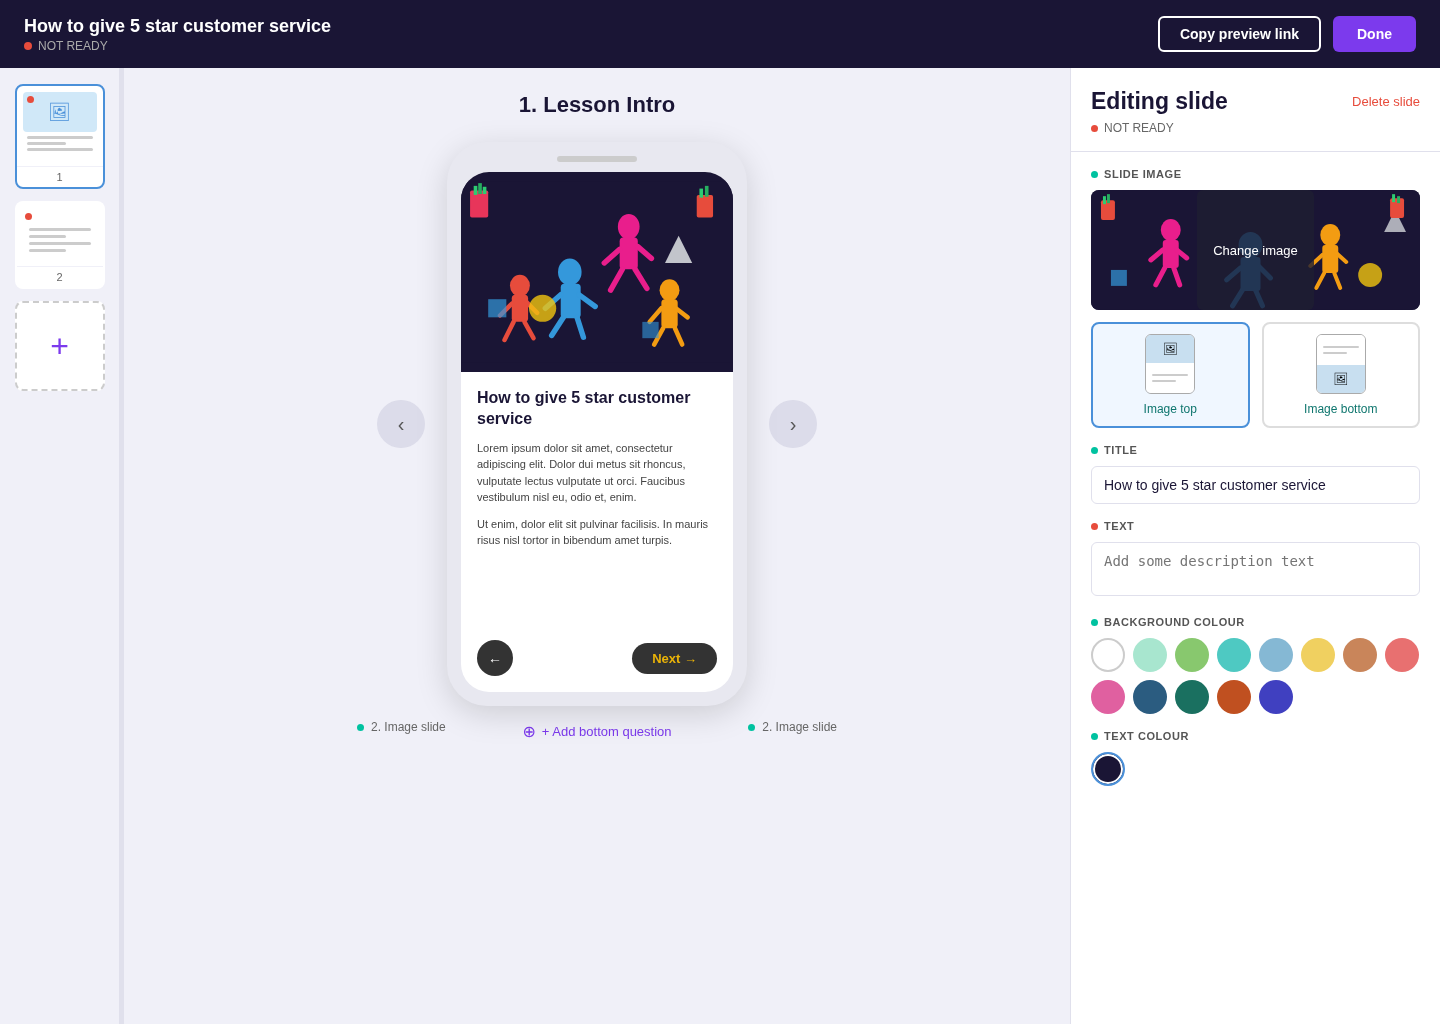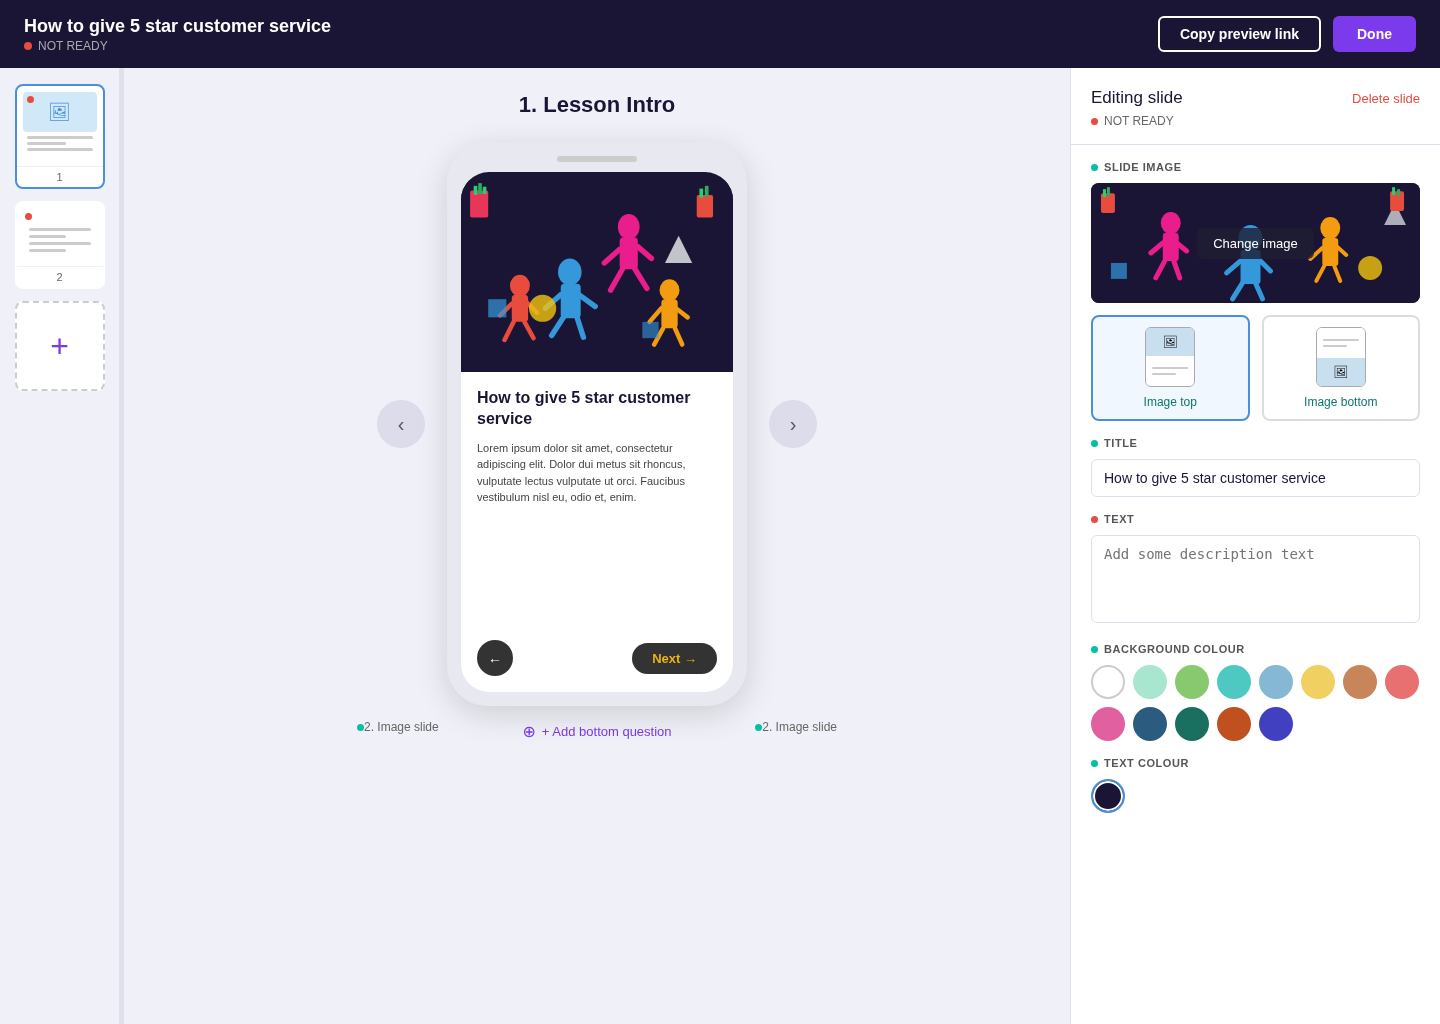--- a/index.html
+++ b/index.html
@@ -189,21 +189,21 @@
     .nav-arrow.left { left: -70px; }
     .nav-arrow.right { right: -70px; }
 
     .nav-label {
       position: absolute;
       bottom: -28px;
       font-size: 12px;
       color: #666;
       display: flex;
       align-items: center;
-      gap: 0;
+      gap: 7px;
       white-space: nowrap;
     }
     .nav-label .dot { width: 7px; height: 7px; border-radius: 50%; background: #00c2a0; }
     .nav-label.left { left: -90px; }
     .nav-label.right { right: -90px; }
 
     
     .phone {
       width: 300px;
       background: #e8e8f0;
@@ -314,21 +314,21 @@
       flex-shrink: 0;
       padding: 20px;
     }
 
     .panel-header {
       display: flex;
       align-items: center;
       justify-content: space-between;
       margin-bottom: 6px;
     }
-    .panel-title { font-size: 17px; font-weight: 400; color: #1a1535; }
+    .panel-title { font-size: 23px; font-weight: 700; color: #1a1535; }
     .panel-status { display: flex; align-items: center; gap: 6px; font-size: 12px; color: #666; margin-bottom: 16px; }
     .panel-red-dot { width: 7px; height: 7px; border-radius: 50%; background: #e74c3c; }
     .delete-slide-btn { color: #e74c3c; font-size: 13px; cursor: pointer; background: none; border: none; font-weight: 500; }
 
     .panel-divider { height: 1px; background: #e0e0ec; margin: 0 -20px 16px; }
 
     .section-label {
       display: flex;
       align-items: center;
       gap: 6px;
@@ -351,21 +351,20 @@
       border-radius: 8px;
       overflow: hidden;
       position: relative;
       margin-bottom: 12px;
       cursor: pointer;
     }
     .change-image-overlay {
       position: absolute;
       inset: 0;
       display: flex;
-      align-items: center;
       justify-content: center;
     }
     .change-image-btn {
       background: rgba(30,30,50,0.8);
       color: white;
       border: none;
       padding: 8px 16px;
       border-radius: 6px;
       font-size: 13px;
       cursor: pointer;
@@ -435,21 +434,21 @@
     }
     .form-textarea {
       width: 100%;
       padding: 10px 12px;
       border: 1.5px solid #e0e0ec;
       border-radius: 6px;
       font-size: 14px;
       color: #999;
       outline: none;
       resize: none;
-      height: 88px;
+      height: 54px;
     }
 
     
     .color-palette {
       display: flex;
       gap: 8px;
       flex-wrap: wrap;
       margin-bottom: 8px;
     }
     .color-swatch {
@@ -585,20 +584,21 @@
                 <rect x="260" y="15" width="18" height="25" fill="#e74c3c" rx="2"></rect>
                 <rect x="263" y="8" width="4" height="10" fill="#2ecc71"></rect>
                 <rect x="269" y="5" width="4" height="12" fill="#27ae60"></rect>
               </svg>
             </div>
           </div>
 
           <div class="phone-content">
             <div class="phone-heading">How to give 5 star customer service</div>
             <p class="phone-body-text">Lorem ipsum dolor sit amet, consectetur adipiscing elit. Dolor dui metus sit rhoncus, vulputate lectus vulputate ut orci. Faucibus vestibulum nisl eu, odio et, enim.</p>
+            <p class="phone-body-text">Ut enim, dolor elit sit pulvinar facilisis. In mauris risus nisl tortor in bibendum amet turpis.</p>
           </div>
 
           <div class="phone-footer">
             <button class="btn-back-arrow">
               <span>←</span>
             </button>
             <button class="btn-next">
               <span>Next →</span>
             </button>
           </div>

